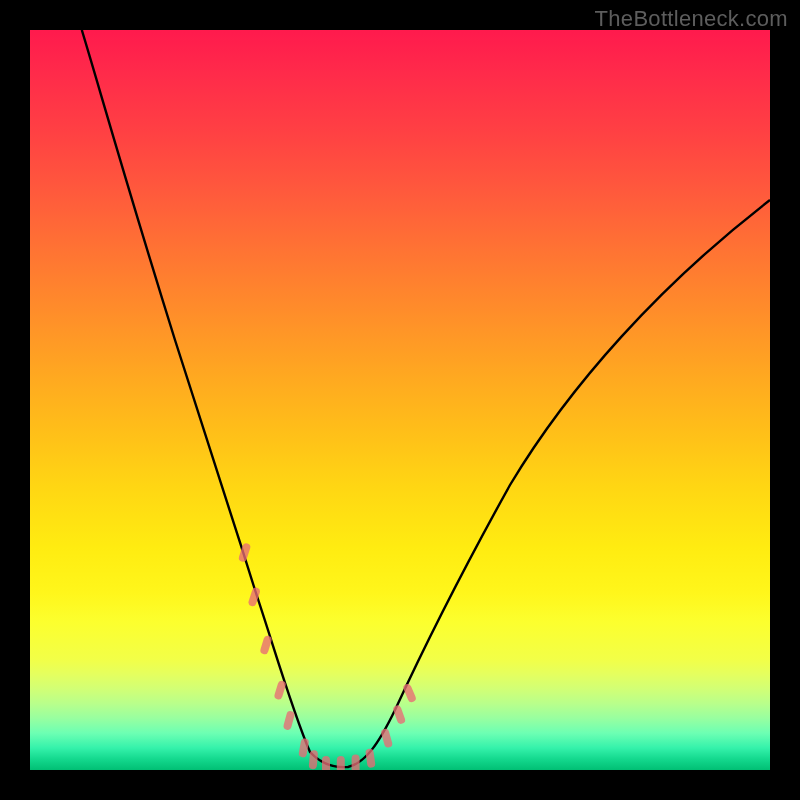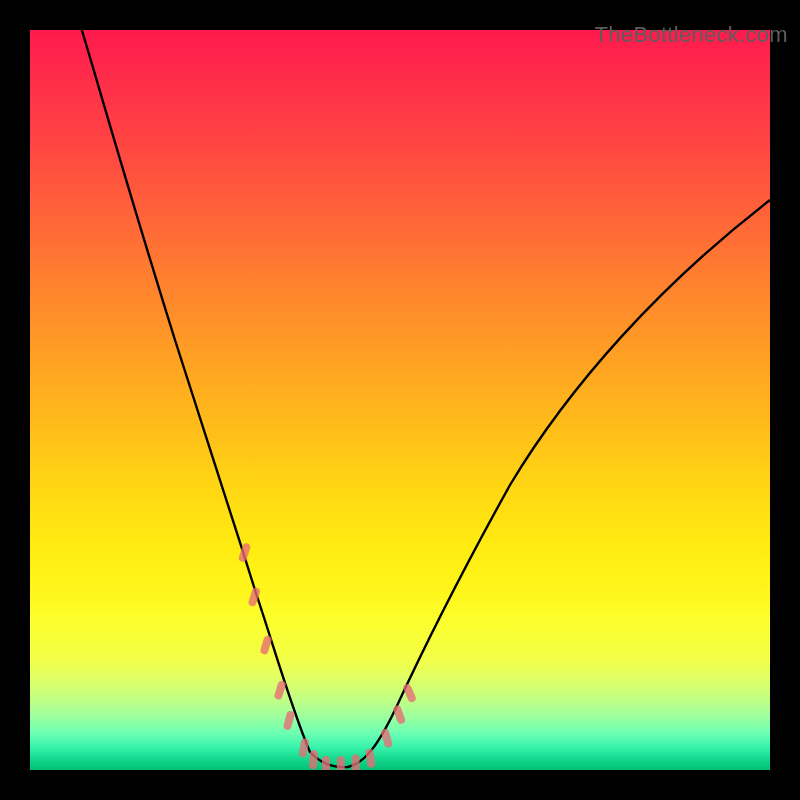--- a/index.html
+++ b/index.html
@@ -52,21 +52,21 @@
     );
   }
   svg.curve {
     position: absolute;
     inset: 0;
     width: 100%;
     height: 100%;
   }
   .watermark {
     position: absolute;
-    top: 22px;
+    top: 6px;
     right: 12px;
     color: #5d5d5d;
     font-size: 22px;
     letter-spacing: 0.3px;
   }
 </style>
 </head>
 <body>
 
 <div class="wrap">

